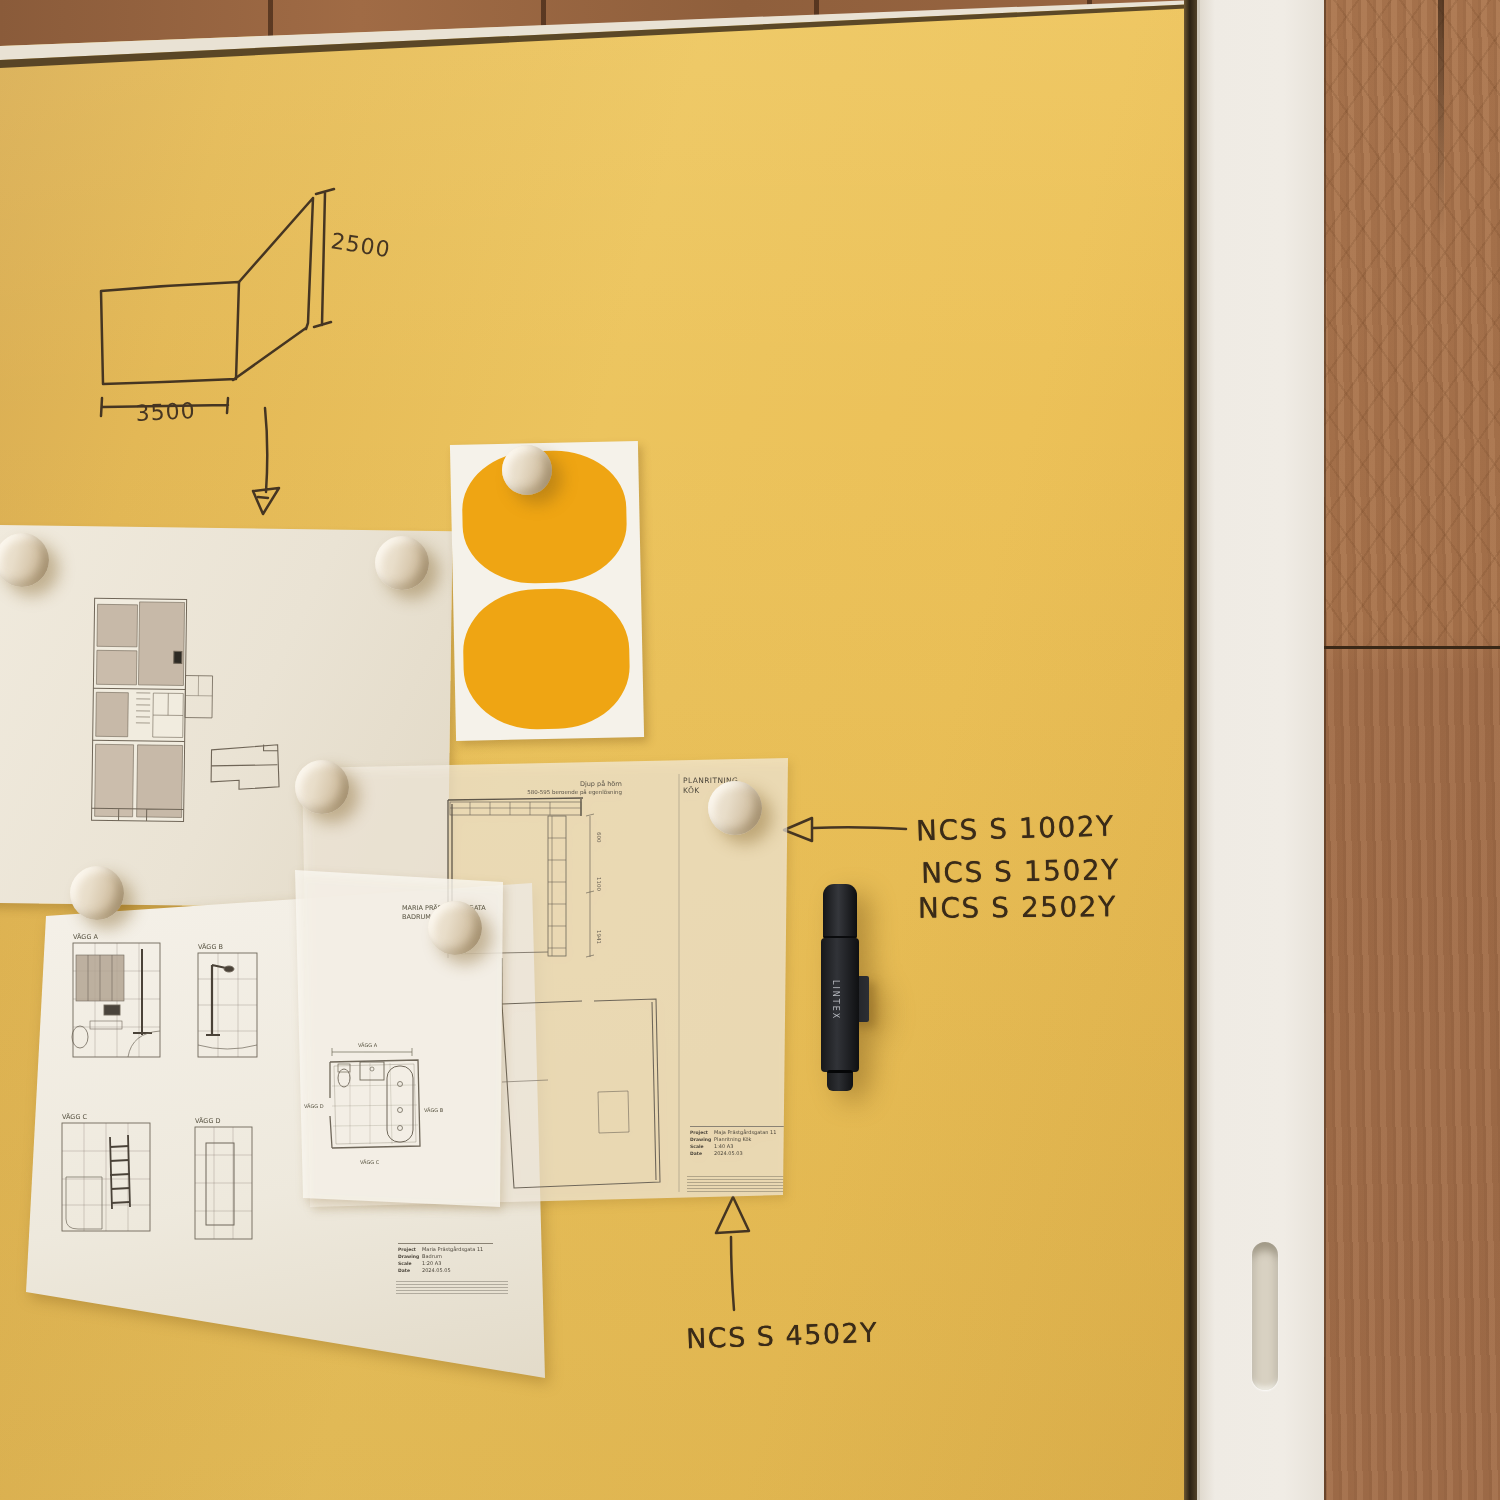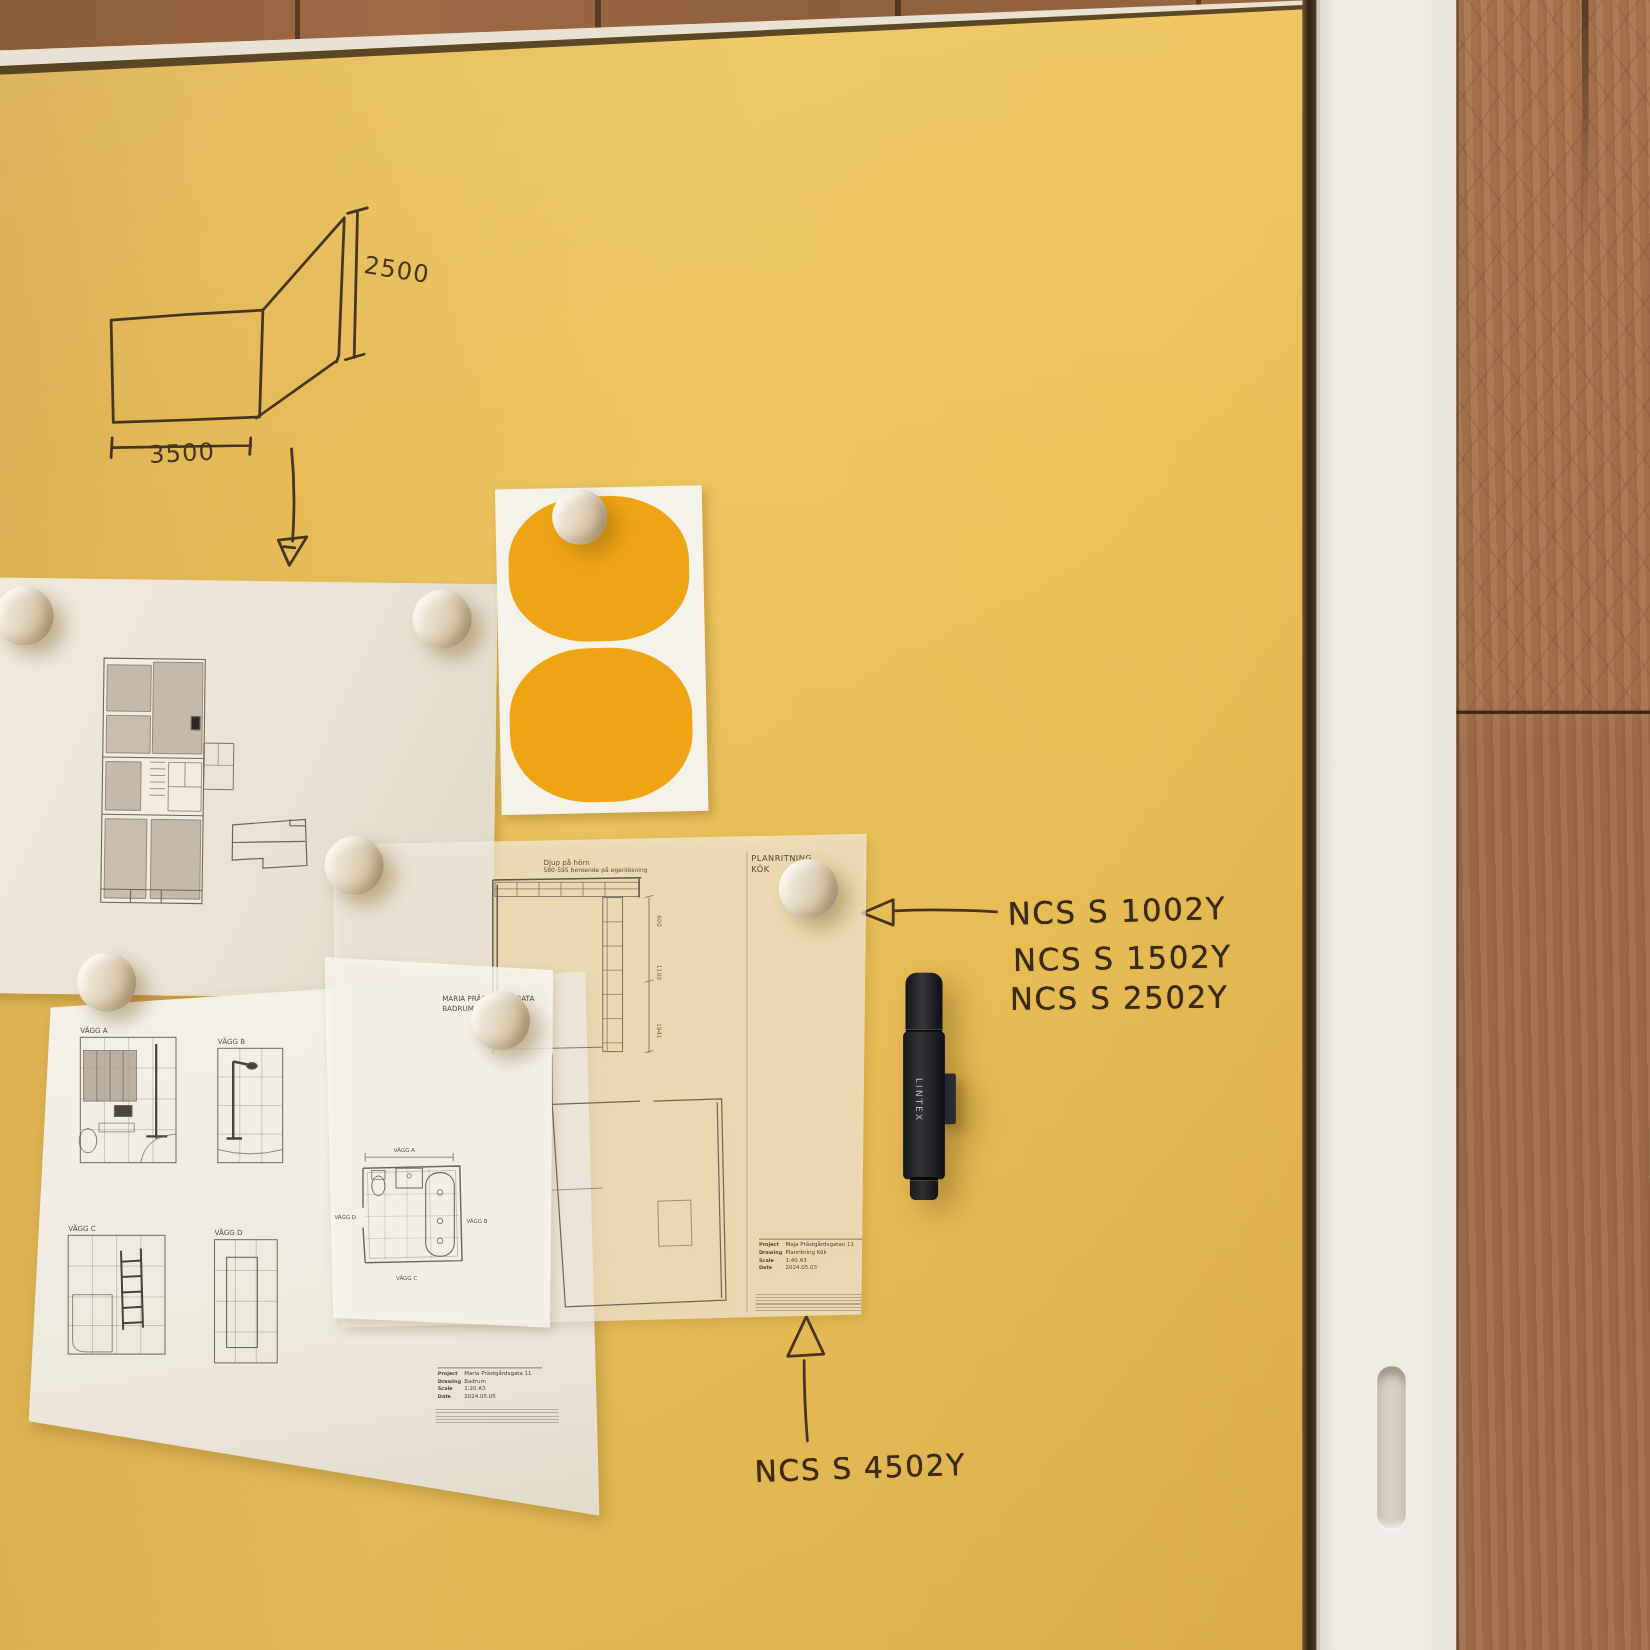--- a/index.html
+++ b/index.html
@@ -224,21 +224,21 @@
             <span class="val">2024.05.05</span>
           </div>
       </div>
       <div class="fineprint" style="left:376px;top:406px;width:112px;height:15px;"></div>
     </div>
   </div>
 
   <div class="abs paper-shadow" style="left:298px;top:752px;width:495px;height:460px;filter:drop-shadow(3px 4px 5px rgba(125,88,25,.28));">
     <div class="clip-fill" style="clip-path:polygon(4px 16px,490px 6px,485px 443px,12px 455px);
                 background:rgba(244,239,228,.68);">
-      <div class="abs" style="left:196px;top:28px;width:128px;text-align:left;color:#5a5348;font-size:6.5px;line-height:8px;">
+      <div class="abs" style="left:196px;top:28px;width:128px;text-align:right;color:#5a5348;font-size:6.5px;line-height:8px;">
         <div>Djup på hörn</div>
         <div style="font-size:5.5px;">580-595 beroende på egenlösning</div>
       </div>
       <div class="abs" style="left:385px;top:24px;color:#4c463c;font-size:7.5px;line-height:9.5px;letter-spacing:.4px;">
         <div>PLANRITNING</div>
         <div>KÖK</div>
       </div>
       <svg class="plan-svg" width="495" height="460" viewBox="0 0 495 460">
         <g stroke="#6f675a" fill="none" stroke-width=".9">
           <path stroke-width="1.4" stroke="#5f574a" d="M150,48 L285,46 M283,46 L283,64"></path>

